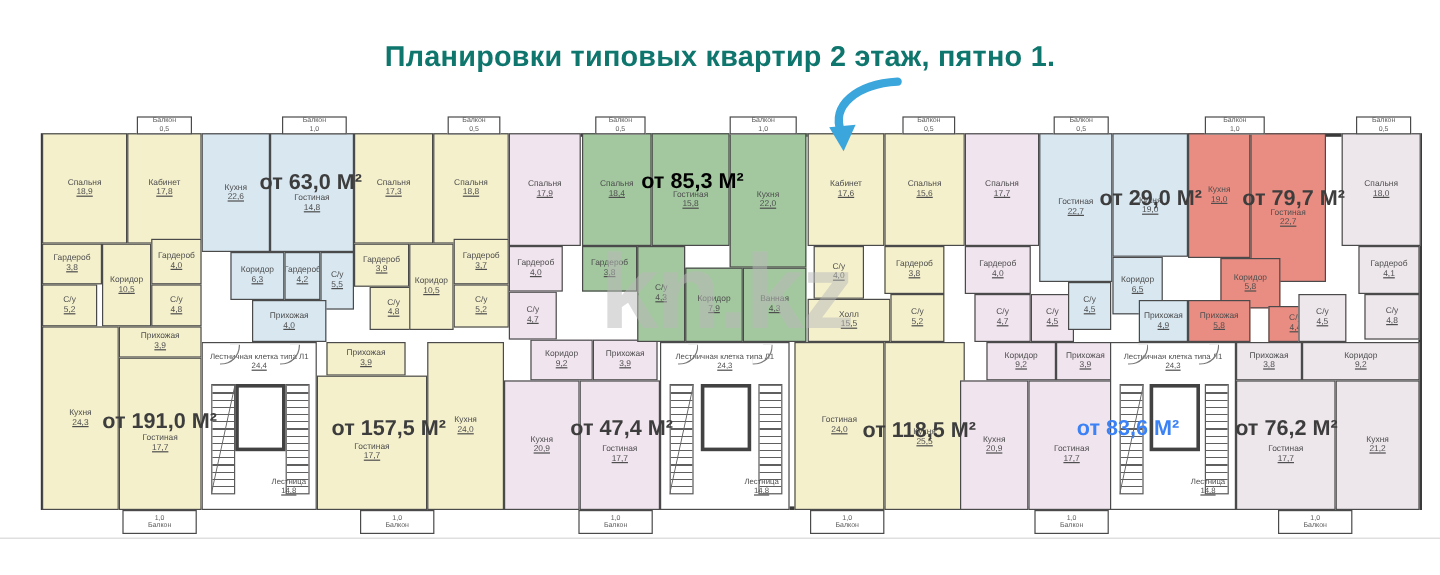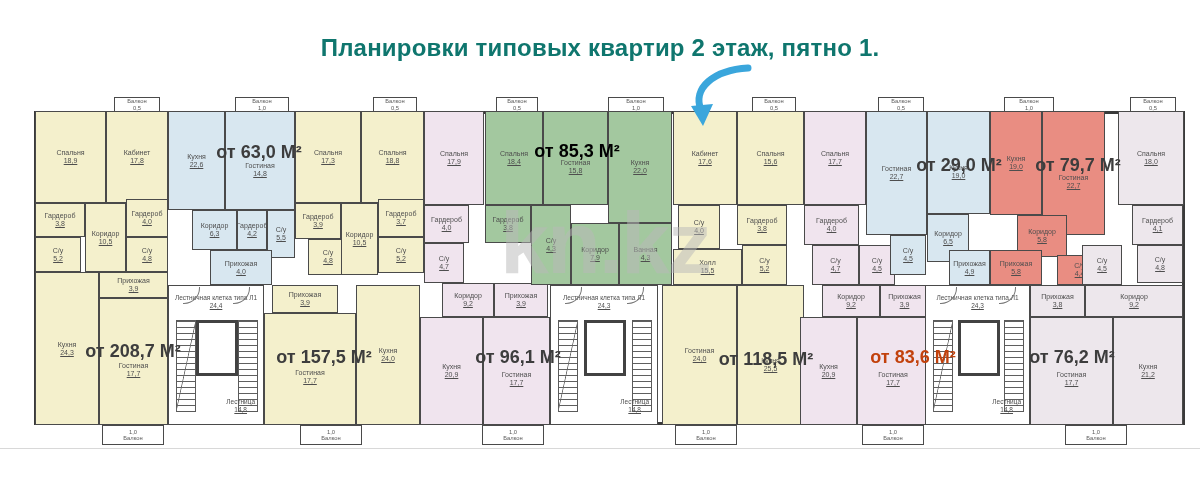--- a/index.html
+++ b/index.html
@@ -452,27 +452,27 @@
         <div class="bl" style="font-size: 5.8px;">Балкон</div>
       </div>
       <div class="balcony" style="left: 830px; top: 330px; width: 62px; height: 20px;">
         <div class="bl" style="font-size: 5.8px;">1,0</div>
         <div class="bl" style="font-size: 5.8px;">Балкон</div>
       </div>
       <div class="balcony" style="left: 1033px; top: 330px; width: 62px; height: 20px;">
         <div class="bl" style="font-size: 5.8px;">1,0</div>
         <div class="bl" style="font-size: 5.8px;">Балкон</div>
       </div>
-      <div class="big" style="left: 101px; top: 256px; color: rgb(61, 61, 61);">от 208,7 М²</div>
+      <div class="big" style="left: 101px; top: 256px; color: rgb(61, 61, 61);">от 191,0 М²</div>
       <div class="big" style="left: 227px; top: 57px; color: rgb(61, 61, 61);">от 63,0 М²</div>
       <div class="big" style="left: 292px; top: 262px; color: rgb(61, 61, 61);">от 157,5 М²</div>
-      <div class="big" style="left: 486px; top: 262px; color: rgb(61, 61, 61);">от 96,1 М²</div>
+      <div class="big" style="left: 486px; top: 262px; color: rgb(61, 61, 61);">от 47,4 М²</div>
       <div class="big" style="left: 545px; top: 56px; color: #000000;">от 85,3 М²</div>
       <div class="big" style="left: 734px; top: 264px; color: rgb(61, 61, 61);">от 118,5 М²</div>
-      <div class="big" style="left: 881px; top: 262px; color: #c2410c;">от 83,6 М²</div>
+      <div class="big" style="left: 908px; top: 262px; color: #3b82f6;">от 83,6 М²</div>
       <div class="big" style="left: 927px; top: 70px; color: rgb(61, 61, 61);">от 29,0 М²</div>
       <div class="big" style="left: 1046px; top: 70px; color: rgb(61, 61, 61);">от 79,7 М²</div>
       <div class="big" style="left: 1040px; top: 262px; color: rgb(61, 61, 61);">от 76,2 М²</div>
     </div>
 
   <div class="watermark" style="color: rgb(185, 185, 185);">kn.kz</div>
 
   <div class="baseline"></div>
 
 </div>

